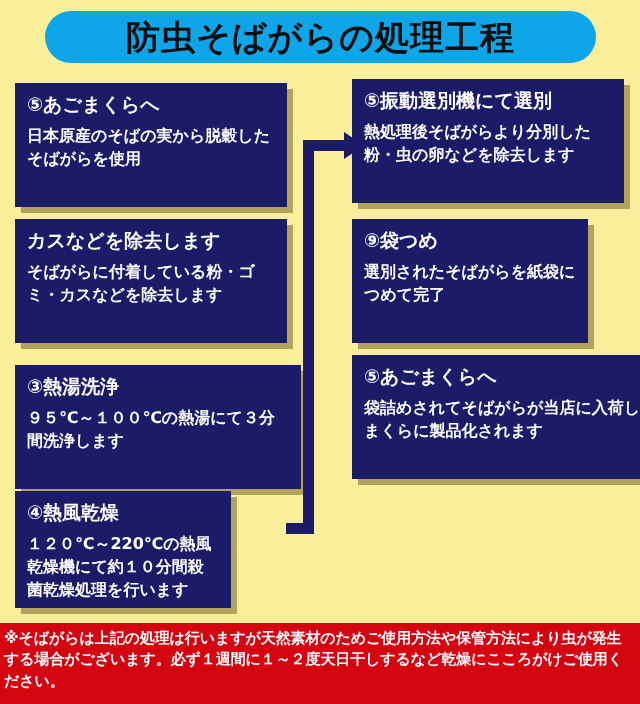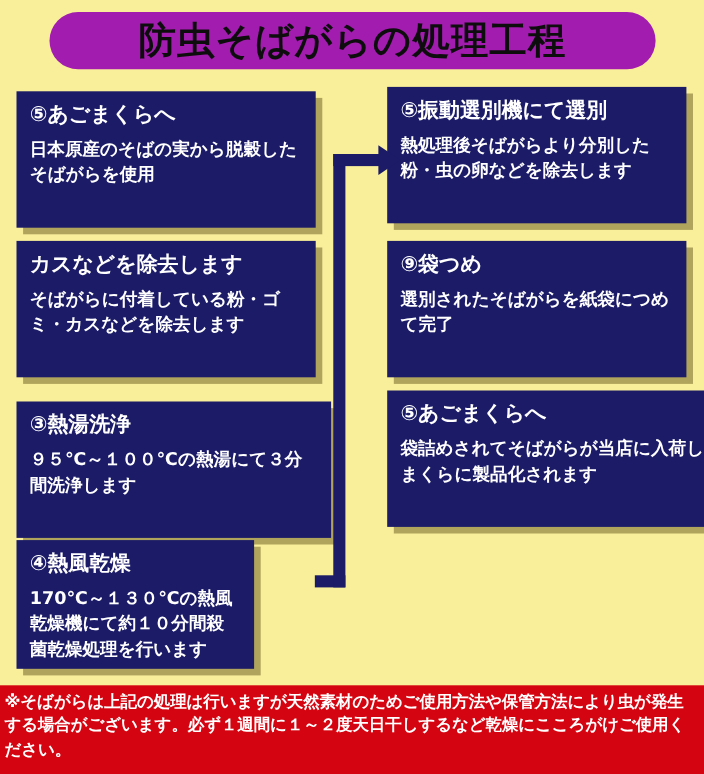--- a/index.html
+++ b/index.html
@@ -22,21 +22,21 @@
     background: #f9ef9a;
   }
 
   
   #title-pill {
     position: absolute;
     left: 45px;
     top: 11px;
     width: 551px;
     height: 52px;
-    background: #a21caf;
+    background: #0ea5e9;
     border-radius: 26px;
     display: flex;
     align-items: center;
     justify-content: center;
     text-align: center;
   }
   #title-text {
     font-size: 34px;
     font-weight: bold;
     color: #0d0d0d;
@@ -71,21 +71,21 @@
   }
 
   
   #box-1 { left: 15px;  top: 83px;  width: 272px; height: 124px; }
   #box-2 { left: 15px;  top: 219px; width: 272px; height: 124px; }
   #box-3 { left: 15px;  top: 365px; width: 286px; height: 124px; }
   #box-4 { left: 15px;  top: 491px; width: 216px; height: 117px; }
 
   
   #box-5 { left: 352px; top: 79px;  width: 272px; height: 124px; }
-  #box-6 { left: 352px; top: 219px; width: 272px; height: 124px; }
+  #box-6 { left: 352px; top: 219px; width: 236px; height: 124px; }
   #box-7 { left: 352px; top: 355px; width: 308px; height: 124px; }
 
   
   #connector {
     position: absolute;
     left: 286px;
     top: 128px;
     width: 80px;
     height: 412px;
     pointer-events: none;
@@ -129,21 +129,21 @@
     <div class="box-body">そばがらに付着している粉・ゴミ・カスなどを除去します</div>
   </div>
 
   <div class="box" id="box-3">
     <div class="box-head">③熱湯洗浄</div>
     <div class="box-body">９５℃～１００℃の熱湯にて３分間洗浄します</div>
   </div>
 
   <div class="box" id="box-4">
     <div class="box-head">④熱風乾燥</div>
-    <div class="box-body">170℃～１３０℃の熱風乾燥機にて約１０分間殺菌乾燥処理を行います</div>
+    <div class="box-body">１２０℃～220℃の熱風乾燥機にて約１０分間殺菌乾燥処理を行います</div>
   </div>
 
   <div class="box" id="box-5">
     <div class="box-head">⑤振動選別機にて選別</div>
     <div class="box-body">熱処理後そばがらより分別した粉・虫の卵などを除去します</div>
   </div>
 
   <div class="box" id="box-6">
     <div class="box-head">⑨袋つめ</div>
     <div class="box-body">選別されたそばがらを紙袋につめて完了</div>

